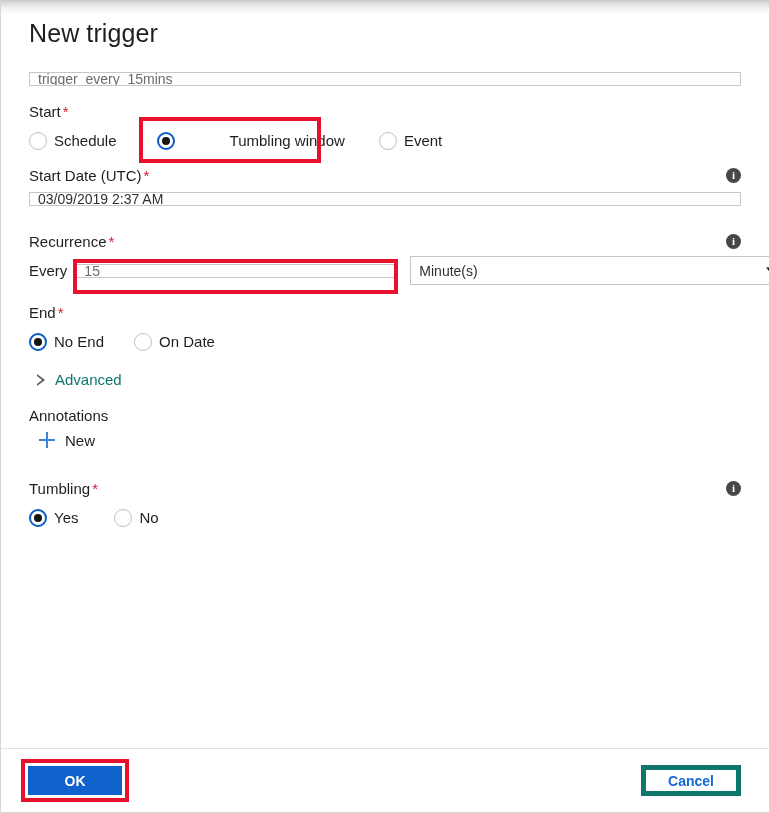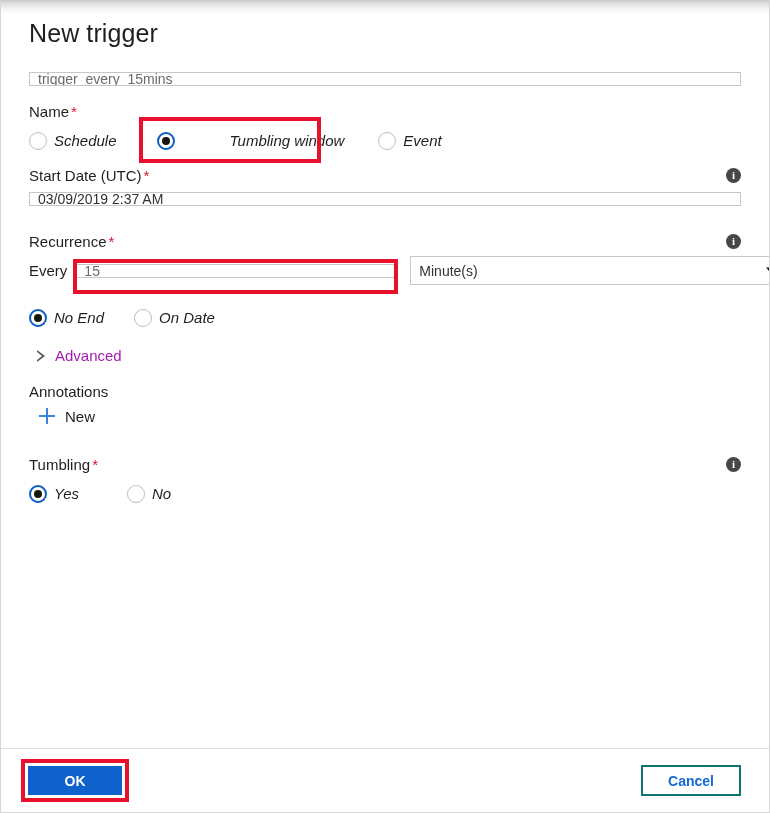--- a/index.html
+++ b/index.html
@@ -120,21 +120,20 @@
     width: 8px; height: 8px;
     border-radius: 50%;
     background: #16160f;
     top: 50%; left: 50%;
     transform: translate(-50%,-50%);
   }
   .radio .rlabel {
     font-size: 15px;
     color: #201f1e;
     line-height: 18px;
-    font-style: italic;
   }
 
   
   .info-icon {
     position: absolute;
     right: 28px;
     width: 15px; height: 15px;
     border-radius: 50%;
     background: #474747;
     color: #fff;
@@ -230,21 +229,21 @@
     content: "";
     position: absolute;
     left: 0; top: 2px;
     width: 0; height: 0;
     border-top: 4px solid transparent;
     border-bottom: 4px solid transparent;
     border-left: 5px solid #ffffff;
   }
   .advanced-label {
     font-size: 15px;
-    color: #a21caf;
+    color: #0f766e;
   }
 
   
   .new-link {
     display: flex;
     align-items: flex-start;
     margin-top: 6px;
     padding-left: 10px;
     cursor: pointer;
   }
@@ -290,21 +289,21 @@
     font-family: "Liberation Sans", sans-serif;
   }
   .btn-cancel {
     position: absolute;
     right: 28px; top: 16px;
     width: 100px; height: 31px;
     background: #ffffff;
     color: #1668d4;
     font-size: 14px;
     font-weight: bold;
-    border: 2px solid #0f766e;
+    border: 5px solid #0f766e;
     display: flex;
     align-items: center;
     justify-content: center;
     cursor: pointer;
     font-family: "Liberation Sans", sans-serif;
   }
   .redbox-ok {
     position: absolute;
     left: 20px; top: 10px;
     width: 108px; height: 43px;
@@ -322,21 +321,21 @@
   <div class="content">
 
     <h1 class="title">New trigger</h1>
 
     <div class="field" style="margin-top:22px;">
       <input class="text-input muted" type="text" value="trigger_every_15mins" style="">
     </div>
 
 
     <div class="field" style="margin-top:14px;">
-      <span class="label"><span>Name</span><span class="req">*</span></span>
+      <span class="label"><span>Start</span><span class="req">*</span></span>
       <div class="radio-row" style="position:relative;">
         <div class="radio" style="margin-right:32px;">
           <span class="dot"></span>
           <span class="rlabel">Schedule</span>
         </div>
         <div class="radio checked" style="margin-left:8px;margin-right:34px;gap:48px;">
           <span class="dot"></span>
           <span class="rlabel">Tumbling window</span>
         </div>
         <div class="radio">
@@ -366,20 +365,21 @@
         <div class="unit-select-wrap">
           <div class="select-box">
             <span>Minute(s)</span>
           </div>
           <span class="caret"></span>
         </div>
       </div>
     </div>
 
     <div class="field" style="margin-top:18px;">
+      <span class="label"><span>End</span><span class="req">*</span></span>
       <div class="radio-row">
         <div class="radio checked" style="margin-right:30px;justify-content:flex-end;">
           <span class="dot"></span>
           <span class="rlabel">No End</span>
         </div>
         <div class="radio">
           <span class="dot"></span>
           <span class="rlabel">On Date</span>
         </div>
       </div>
@@ -395,21 +395,21 @@
       <div class="new-link">
         <span class="plus"></span>
         <span class="new-label">New</span>
       </div>
     </div>
 
     <div class="field row-header" style="margin-top:30px;">
       <span class="label"><span>Tumbling</span><span class="req">*</span></span>
       <div class="info-icon" style="top:2px; right:0;">i</div>
       <div class="radio-row">
-        <div class="radio checked" style="margin-right:48px;justify-content:center;">
+        <div class="radio checked" style="margin-right:36px;justify-content:center;">
           <span class="dot"></span>
           <span class="rlabel">Yes</span>
         </div>
         <div class="radio">
           <span class="dot"></span>
           <span class="rlabel">No</span>
         </div>
       </div>
     </div>
 

